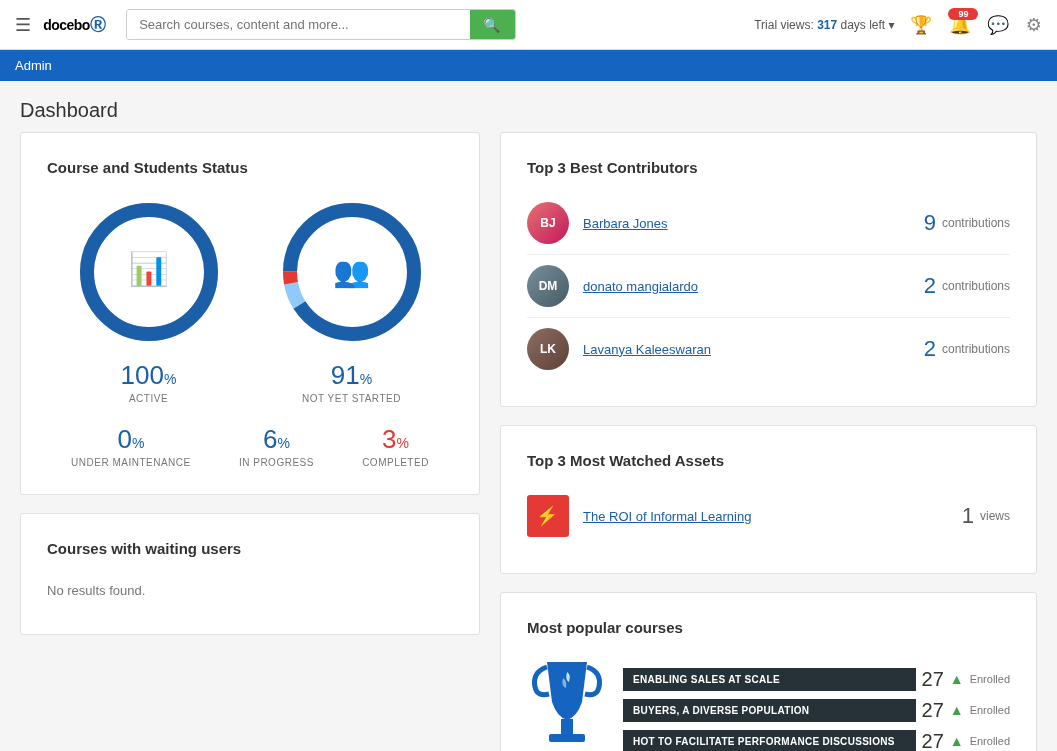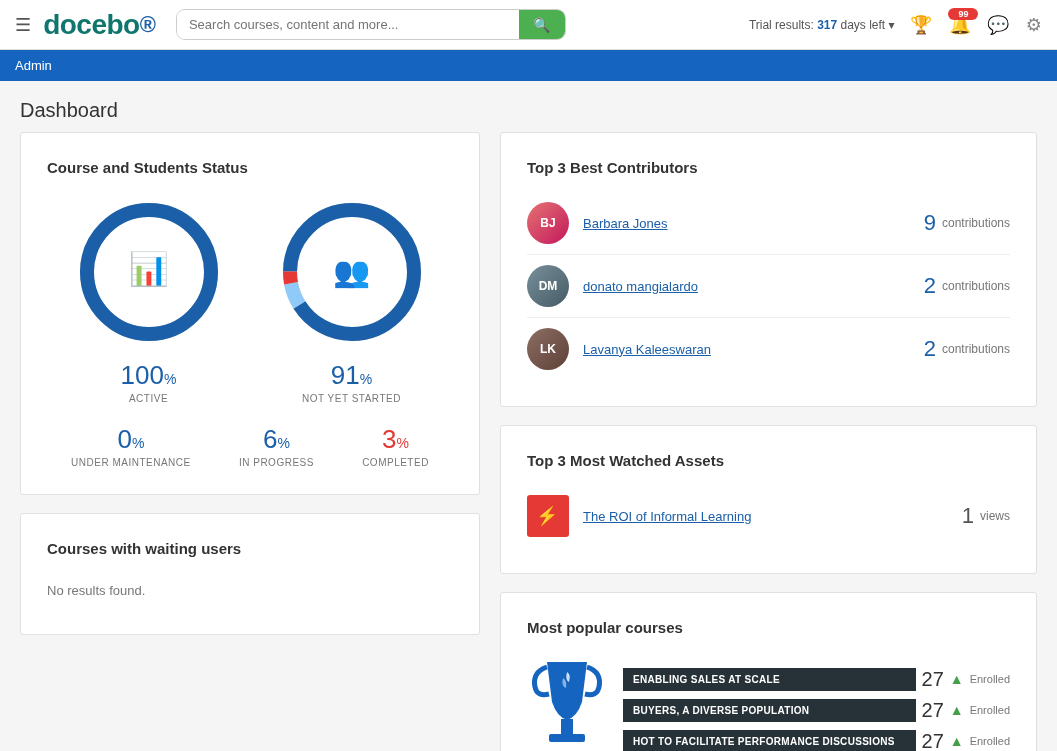--- a/index.html
+++ b/index.html
@@ -11,27 +11,27 @@
       height: 50px;
       display: flex;
       align-items: center;
       padding: 0 15px;
       border-bottom: 1px solid #ddd;
       position: relative;
       z-index: 10;
     }
     .hamburger { font-size: 18px; color: #555; cursor: pointer; margin-right: 12px; }
     .logo { display: flex; align-items: center; margin-right: 20px; }
-    .logo-text { font-size: 28px; font-weight: 700; color: #0f766e; letter-spacing: -0.5px; }
+    .logo-text { font-size: 14px; font-weight: 700; color: #000000; letter-spacing: -0.5px; }
     .search-bar {
       display: flex;
       flex: 1;
       max-width: 390px;
       border: 1px solid #ccc;
-      border-radius: 9px;
+      border-radius: 3px;
       overflow: hidden;
     }
     .search-input {
       flex: 1;
       border: none;
       padding: 7px 12px;
       font-size: 13px;
       outline: none;
       color: #999;
     }
@@ -219,21 +219,21 @@
     <span style="color:#1a5fa8;font-size:22px;font-weight:700;">®</span>
   </div>
   <div class="search-bar">
     <input class="search-input" type="text" placeholder="Search courses, content and more..." style="">
     <button class="search-btn">
       <span>🔍</span>
     </button>
   </div>
   <div class="nav-right">
     <span class="trial-status">
-      <span>Trial results:</span>
+      <span>Trial views:</span>
       <span style="color:#1a5fa8;font-weight:600;">317</span>
       <span>days left</span>
       <span style="cursor:pointer;">▾</span>
     </span>
     <div class="nav-icon">
       <span>🏆</span>
     </div>
     <div class="nav-icon">
       <span>🔔</span>
       <span class="badge">99</span>

